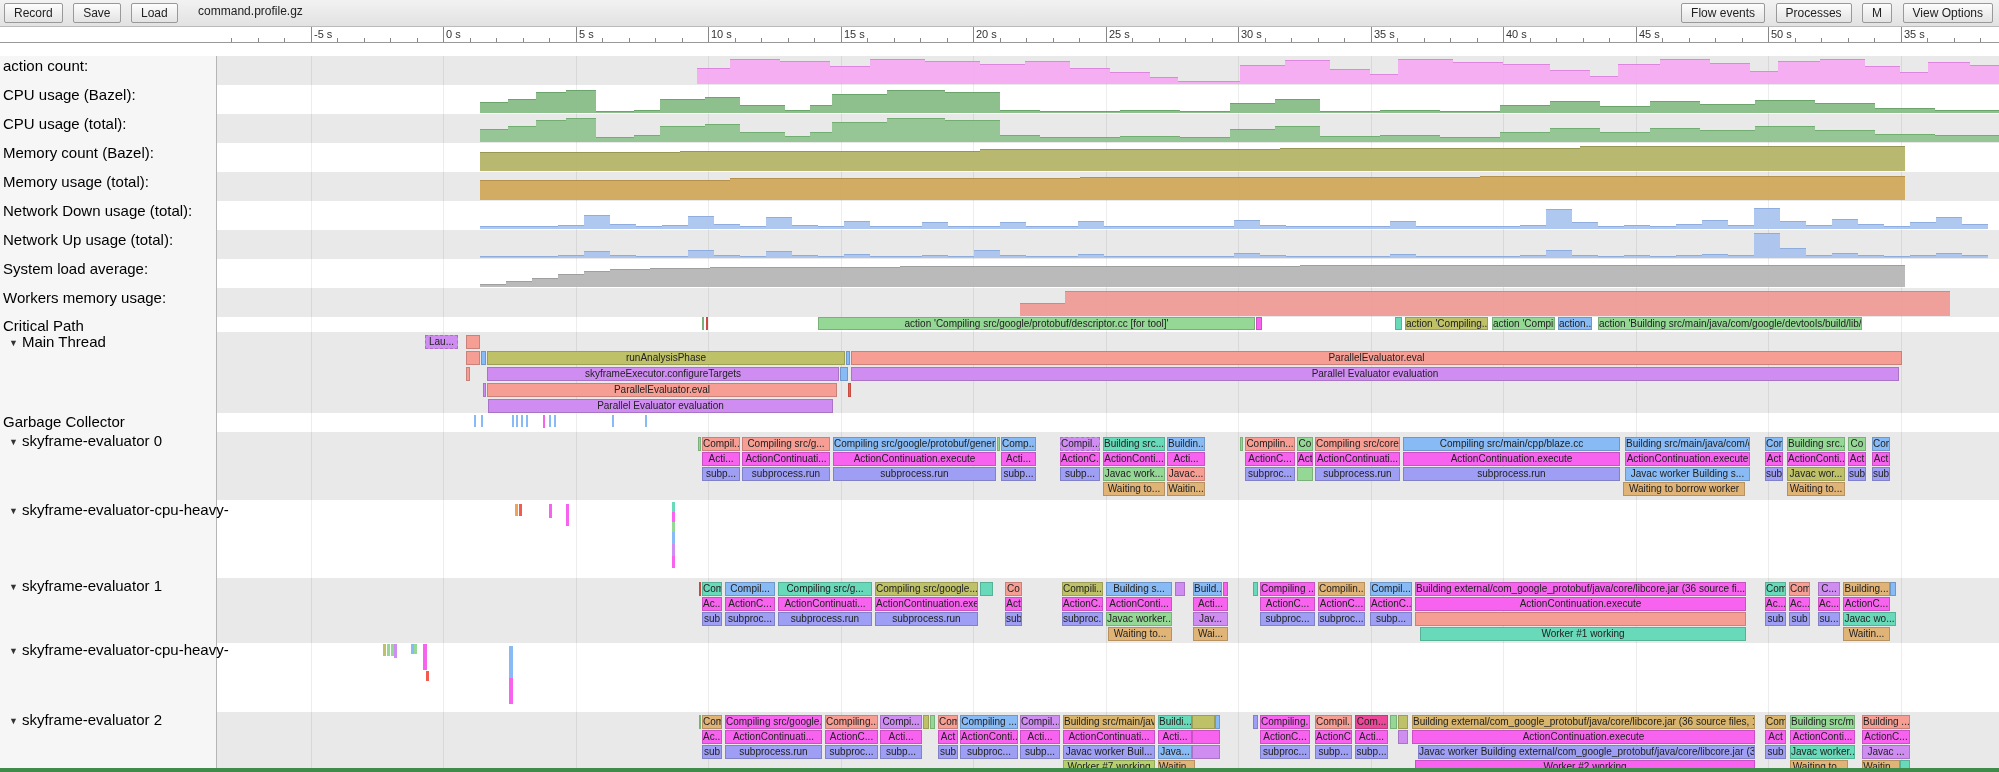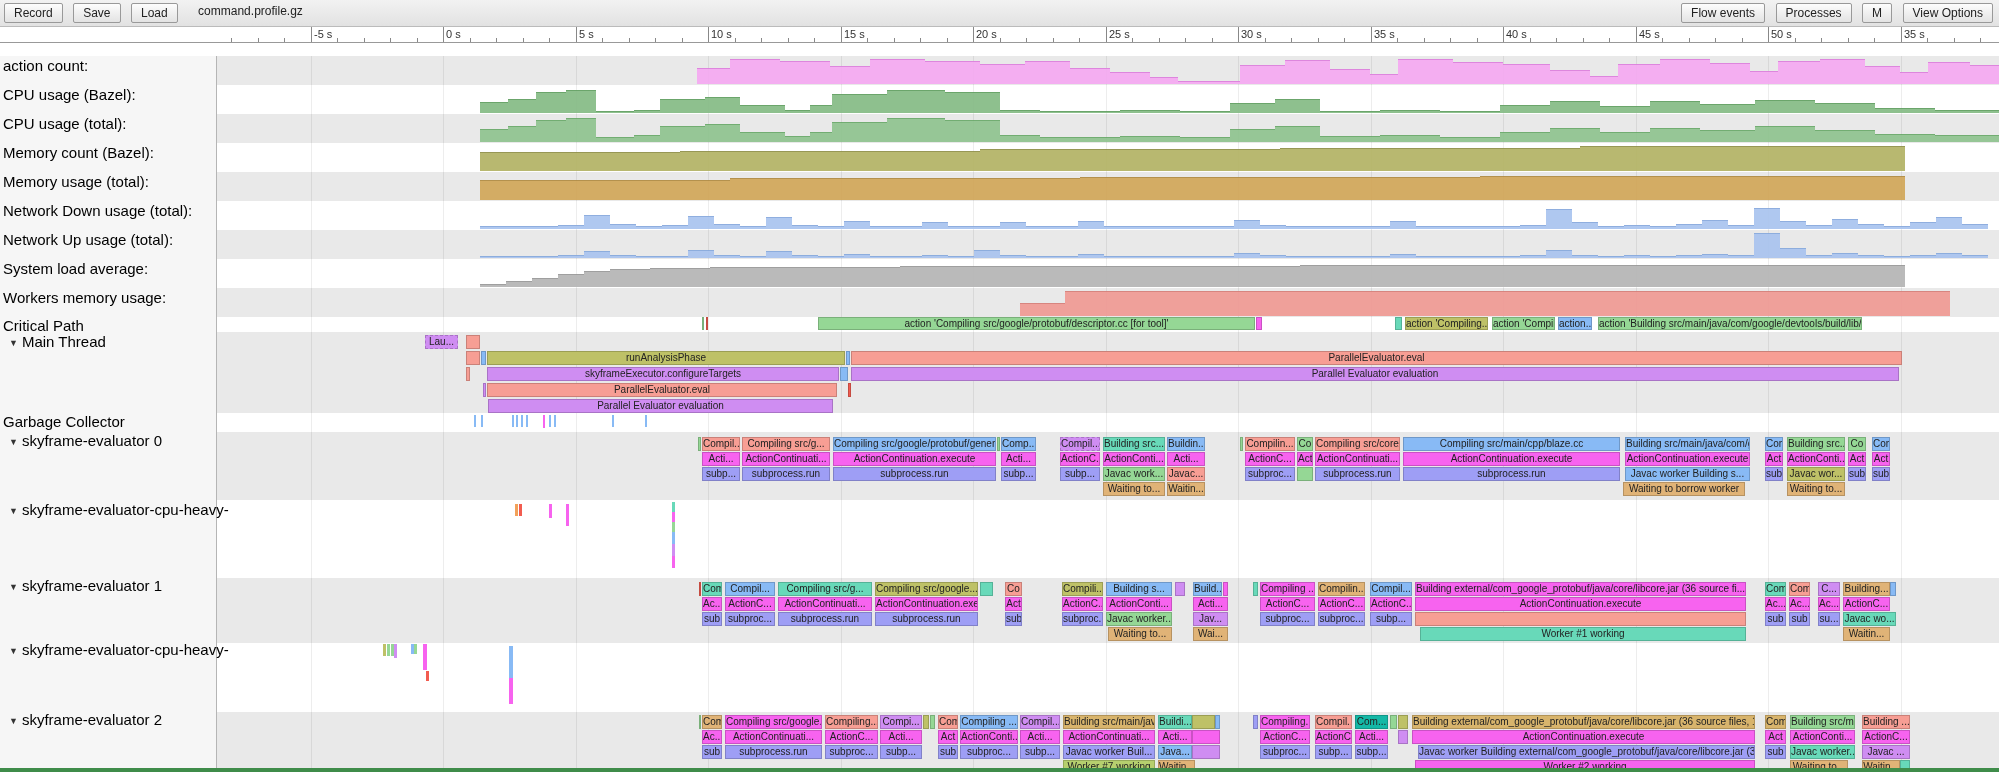--- a/index.html
+++ b/index.html
@@ -440,21 +440,21 @@
       <div class="ev" style="left: 938px; width: 20px; top: 715px; height: 14px; background: rgb(247, 158, 148); font-size: 10px; line-height: 12px;"><span>Com</span></div>
       <div class="ev" style="left: 960px; width: 58px; top: 715px; height: 14px; background: rgb(136, 186, 245); font-size: 10px; line-height: 12px;"><span>Compiling ...</span></div>
       <div class="ev" style="left: 1020px; width: 40px; top: 715px; height: 14px; background: rgb(207, 141, 242); font-size: 10px; line-height: 12px;"><span>Compil...</span></div>
       <div class="ev" style="left: 1063px; width: 92px; top: 715px; height: 14px; background: rgb(216, 180, 108); font-size: 10px; line-height: 12px;"><span>Building src/main/jav...</span></div>
       <div class="ev" style="left: 1158px; width: 34px; top: 715px; height: 14px; background: rgb(104, 217, 185); font-size: 10px; line-height: 12px;"><span>Buildi...</span></div>
       <div class="ev" style="left: 1192px; width: 23px; top: 715px; height: 14px; background: rgb(190, 193, 103); font-size: 10px; line-height: 12px;"></div>
       <div class="ev" style="left: 1215px; width: 5px; top: 715px; height: 14px; background: rgb(136, 186, 245); font-size: 10px; line-height: 12px;"></div>
       <div class="ev" style="left: 1253px; width: 5px; top: 715px; height: 14px; background: rgb(158, 158, 245); font-size: 10px; line-height: 12px;"></div>
       <div class="ev" style="left: 1260px; width: 50px; top: 715px; height: 14px; background: rgb(247, 99, 239); font-size: 10px; line-height: 12px;"><span>Compiling...</span></div>
       <div class="ev" style="left: 1315px; width: 37px; top: 715px; height: 14px; background: rgb(247, 158, 148); font-size: 10px; line-height: 12px;"><span>Compil...</span></div>
-      <div class="ev" style="left: 1355px; width: 33px; top: 715px; height: 14px; background: #14b8a6; font-size: 10px; line-height: 12px;"><span>Com...</span></div>
+      <div class="ev" style="left: 1355px; width: 33px; top: 715px; height: 14px; background: #ec4899; font-size: 10px; line-height: 12px;"><span>Com...</span></div>
       <div class="ev" style="left: 1390px; width: 7px; top: 715px; height: 14px; background: rgb(149, 215, 149); font-size: 10px; line-height: 12px;"></div>
       <div class="ev" style="left: 1398px; width: 10px; top: 715px; height: 14px; background: rgb(190, 193, 103); font-size: 10px; line-height: 12px;"></div>
       <div class="ev" style="left: 1412px; width: 343px; top: 715px; height: 14px; background: rgb(216, 180, 108); font-size: 10px; line-height: 12px;"><span>Building external/com_google_protobuf/java/core/libcore.jar (36 source files, 1 source jar)</span></div>
       <div class="ev" style="left: 1765px; width: 21px; top: 715px; height: 14px; background: rgb(216, 180, 108); font-size: 10px; line-height: 12px;"><span>Com</span></div>
       <div class="ev" style="left: 1790px; width: 65px; top: 715px; height: 14px; background: rgb(149, 215, 149); font-size: 10px; line-height: 12px;"><span>Building src/ma...</span></div>
       <div class="ev" style="left: 1862px; width: 48px; top: 715px; height: 14px; background: rgb(247, 158, 148); font-size: 10px; line-height: 12px;"><span>Building ...</span></div>
       <div class="ev" style="left: 702px; width: 20px; top: 730px; height: 14px; background: rgb(247, 99, 239); font-size: 10px; line-height: 12px;"><span>Ac...</span></div>
       <div class="ev" style="left: 725px; width: 97px; top: 730px; height: 14px; background: rgb(247, 99, 239); font-size: 10px; line-height: 12px;"><span>ActionContinuati...</span></div>
       <div class="ev" style="left: 825px; width: 53px; top: 730px; height: 14px; background: rgb(247, 99, 239); font-size: 10px; line-height: 12px;"><span>ActionC...</span></div>
       <div class="ev" style="left: 880px; width: 42px; top: 730px; height: 14px; background: rgb(247, 99, 239); font-size: 10px; line-height: 12px;"><span>Acti...</span></div>

